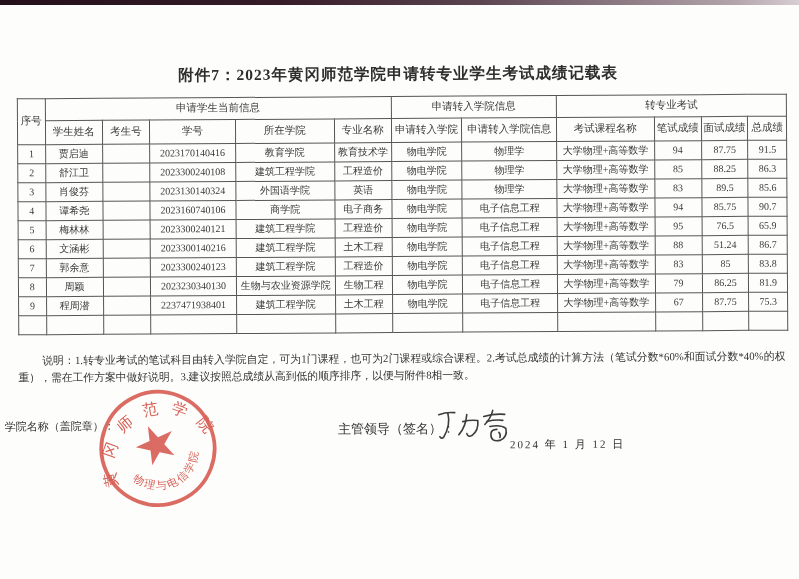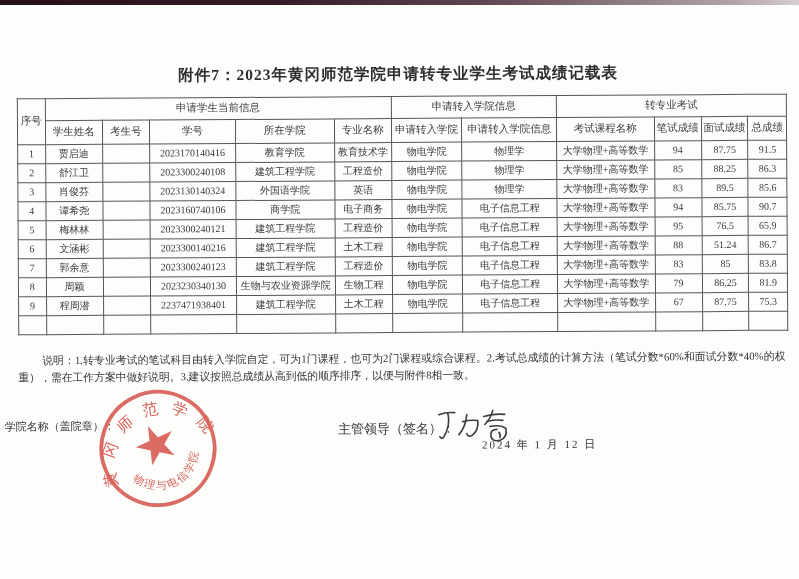--- a/index.html
+++ b/index.html
@@ -40,21 +40,21 @@
   .score-table thead tr.group-row th{ height:22px; font-size:10.5px; }
   .score-table thead tr.col-row th{ height:24px; font-size:10.5px; white-space:normal; }
   .score-table tbody td{ height:19px; }
   .notes{
     position:absolute; top:350px; left:18px; width:767px;
     font-size:10.8px; line-height:1.6; text-indent:2.2em;
     color:#333; text-align:justify;
   }
   .footer-college-label{ position:absolute; top:417px; left:4px;  font-size:11px; color:#333; }
   .footer-leader-label { position:absolute; top:420px; left:337px; font-size:13px; color:#333; }
-  .footer-date        { position:absolute; top:438px; left:481px; font-size:11px; letter-spacing:2px; color:#333; }
+  .footer-date        { position:absolute; top:438px; left:509px; font-size:11px; letter-spacing:2px; color:#333; }
   .stamp-wrap{
     position:absolute; top:381px; left:91px; width:132px; height:132px;
     transform:rotate(-24deg);
     opacity:.82;
   }
   .signature-wrap{
     position:absolute; top:405px; left:432px; width:95px; height:48px;
   }
 </style>
 </head>

